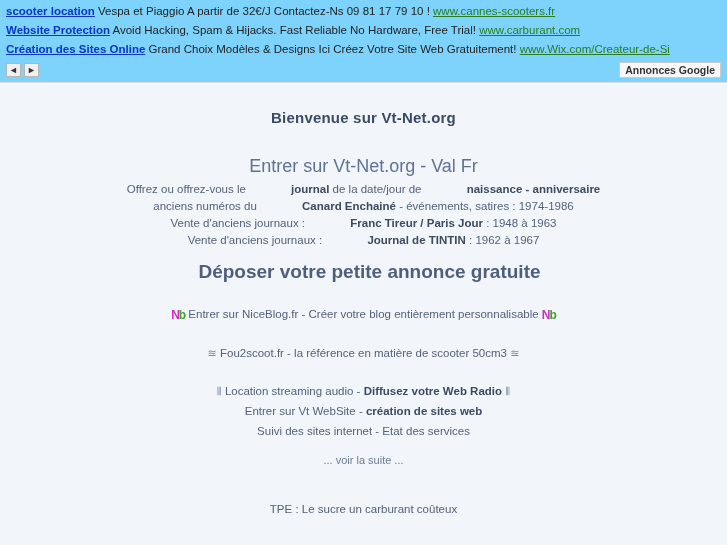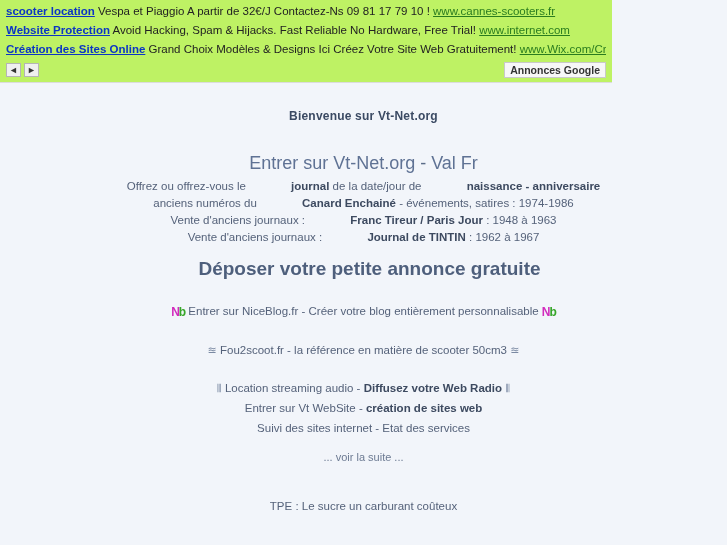--- a/index.html
+++ b/index.html
@@ -11,25 +11,25 @@
     height: 545px;
     background: #f2f5fa;
     font-family: "Liberation Sans", sans-serif;
     font-size: 12px;
     color: #444;
     overflow: hidden;
   }
 
   
   .ads {
-    background: #bef264;
+    background: #7dd3fc;
     border-bottom: 1px solid #dcdcdc;
     padding: 4px 6px 0 6px;
     box-sizing: border-box;
-    width: 612px;
+    width: 727px;
   }
   .ad-line {
     font-size: 11.5px;
     line-height: 15px;
     white-space: nowrap;
     overflow: hidden;
     margin-bottom: 4px;
     color: #222;
   }
   .ad-title {
@@ -71,21 +71,21 @@
     color: #333;
     font-weight: bold;
   }
 
   
   .main {
     text-align: center;
     padding-top: 26px;
   }
   h1.welcome {
-    font-size: 12px;
+    font-size: 15px;
     color: #3b4a63;
     margin: 0 0 30px 0;
     font-weight: bold;
     letter-spacing: 0.2px;
   }
   .nav-line {
     font-size: 18px;
     margin-bottom: 4px;
     color: #5a6c88;
   }
@@ -139,21 +139,21 @@
 
   <div class="ad-line">
     <a class="ad-title" href="#">scooter location</a>
     <span>Vespa et Piaggio A partir de 32€/J Contactez-Ns 09 81 17 79 10 !</span>
     <a class="ad-url" href="#">www.cannes-scooters.fr</a>
   </div>
 
   <div class="ad-line">
     <a class="ad-title" href="#">Website Protection</a>
     <span>Avoid Hacking, Spam &amp; Hijacks. Fast Reliable No Hardware, Free Trial!</span>
-    <a class="ad-url" href="#">www.internet.com</a>
+    <a class="ad-url" href="#">www.carburant.com</a>
   </div>
 
   <div class="ad-line">
     <a class="ad-title" href="#">Création des Sites Online</a>
     <span>Grand Choix Modèles &amp; Designs Ici Créez Votre Site Web Gratuitement!</span>
     <a class="ad-url" href="#">www.Wix.com/Createur-de-Si</a>
   </div>
 
   <div class="ads-footer">
     <div class="arrows">

